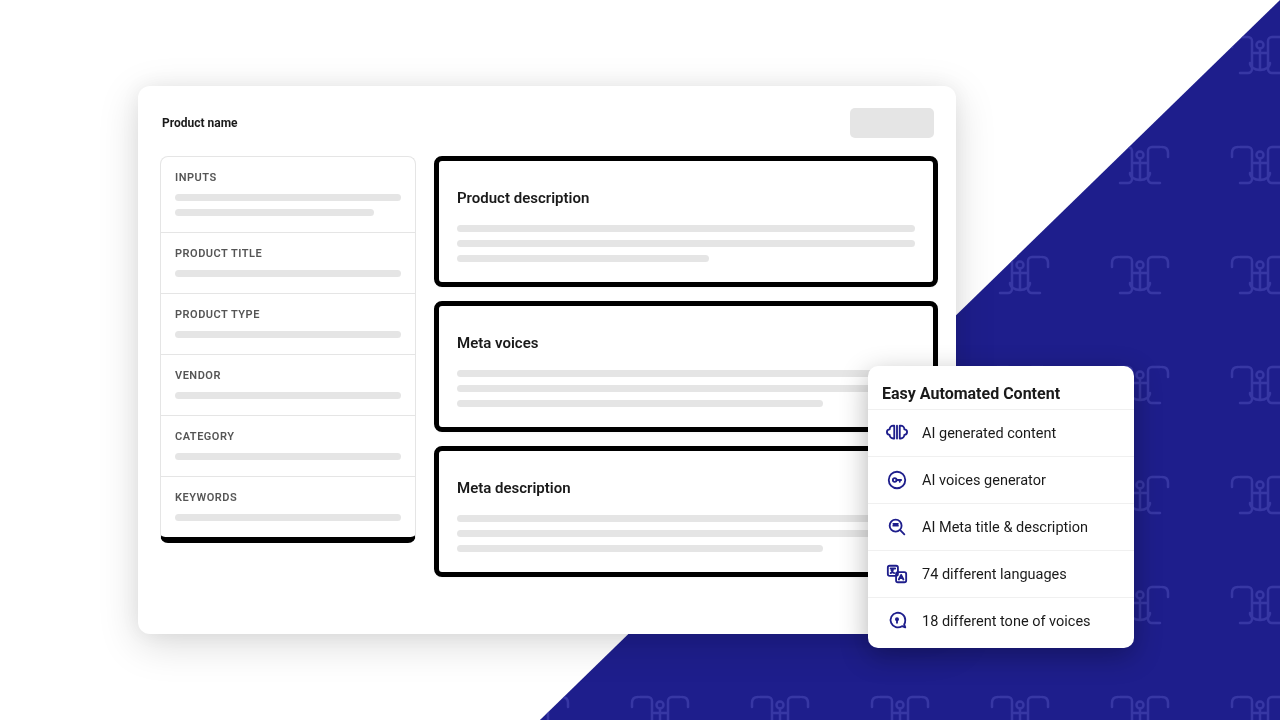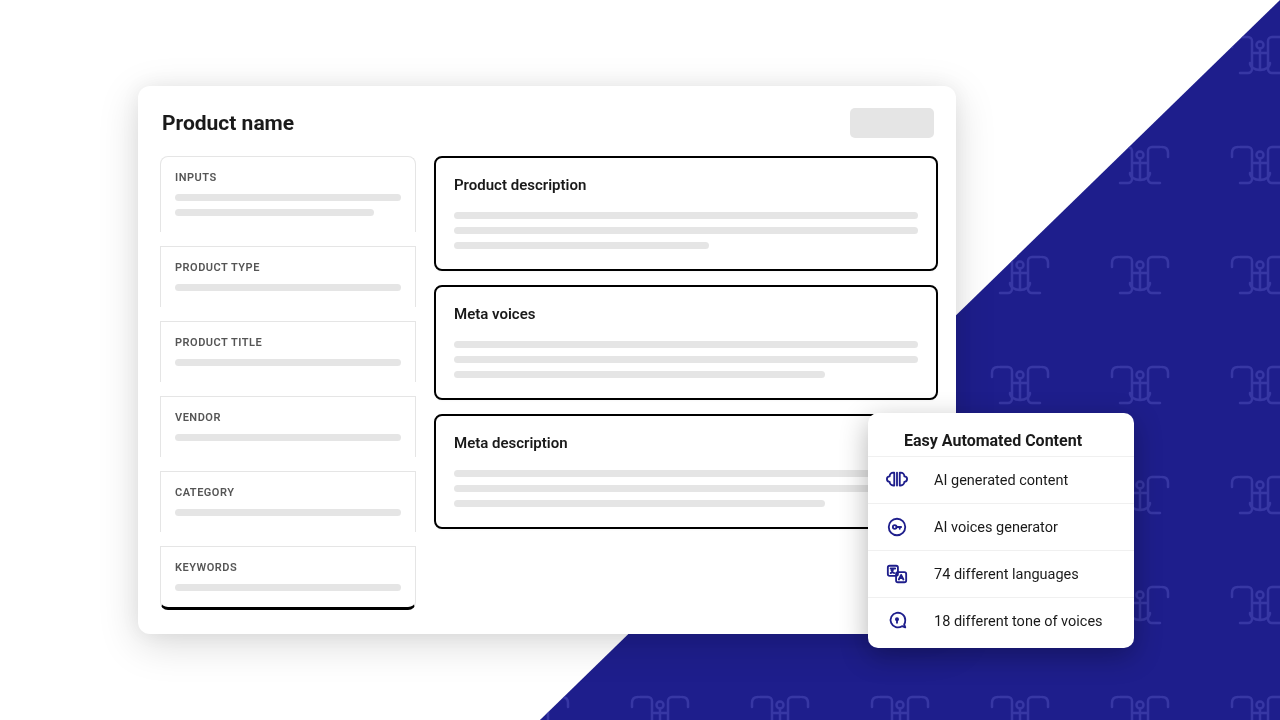--- a/index.html
+++ b/index.html
@@ -6,46 +6,46 @@
     html, body { width:1280px; height:720px; overflow:hidden; font-family: -apple-system, BlinkMacSystemFont, "Segoe UI", Roboto, Helvetica, Arial, sans-serif; }
     body { position:relative; background:#fff; }
 
     
     .bg-layer { position:absolute; inset:0; overflow:hidden; z-index:0; }
     .bg-layer svg { position:absolute; inset:0; width:1280px; height:720px; display:block; }
 
     
     .main-card { position:absolute; left:138px; top:86px; width:818px; height:548px; background:#fff; border-radius:12px; box-shadow:0 10px 40px rgba(0,0,0,0.15), 0 0 20px rgba(0,0,0,0.05); padding:22px 18px 22px 22px; z-index:2; }
     .main-header { display:flex; align-items:center; justify-content:space-between; margin-bottom:18px; padding:0 4px 0 2px; }
-    .main-title { font-size:21px; font-weight:700; color:#1a1a1a; }
+    .main-title { font-size:12px; font-weight:700; color:#1a1a1a; }
     .top-btn { width:84px; height:30px; background:#e5e5e5; border-radius:5px; }
 
     .content { display:flex; gap:18px; }
     .left-col { width:256px; }
     .right-col { flex:1; }
 
-    .sec { border:1px solid #e5e5e5; border-radius:8px; padding:14px 14px 16px; margin-bottom:14px; }
+    .sec { border:1px solid #e5e5e5; border-radius:8px; padding:14px 14px 16px; margin-bottom:0; }
     .left-col .sec { border-radius:0; border-bottom:none; }
     .left-col .sec:first-child { border-top-left-radius:8px; border-top-right-radius:8px; }
-    .left-col .sec:last-child { border-bottom-left-radius:8px; border-bottom-right-radius:8px; border-bottom:3px solid #000000; }
+    .left-col .sec:last-child { border-bottom-left-radius:8px; border-bottom-right-radius:8px; border-bottom:6px solid #000000; }
     .sec-label { font-size:11px; font-weight:600; letter-spacing:0.5px; color:#555; text-transform:uppercase; margin-bottom:10px; }
     .bar { height:7px; background:#e5e5e5; border-radius:4px; margin-top:8px; }
     .bar.w100 { width:100%; }
     .bar.w88 { width:88%; }
     .bar.w80 { width:80%; }
     .bar.w55 { width:55%; }
 
-    .right-col .card { border:2px solid #000000; border-radius:8px; padding:18px 18px 20px; margin-bottom:14px; box-shadow:0 1px 2px rgba(0,0,0,0.03); }
+    .right-col .card { border:5px solid #000000; border-radius:8px; padding:28px 18px 20px; margin-bottom:14px; box-shadow:0 1px 2px rgba(0,0,0,0.03); }
     .card-title { font-size:15px; font-weight:600; color:#1a1a1a; margin-bottom:18px; }
     .card .bar { height:7px; }
 
     
     .popup { position:absolute; right:146px; bottom:72px; width:266px; background:#fff; border-radius:10px; box-shadow:0 8px 28px rgba(0,0,0,0.30); z-index:3; padding:18px 0 4px; }
-    .popup-title { font-size:16px; font-weight:700; color:#1a1a1a; padding:0 36px 6px; }
-    .popup-item { display:flex; align-items:center; gap:26px; padding:12px 18px; font-size:14.5px; color:#1a1a1a; border-top:1px solid #f0f0f0; }
+    .popup-title { font-size:16px; font-weight:700; color:#1a1a1a; padding:0 14px 6px; }
+    .popup-item { display:flex; align-items:center; gap:14px; padding:12px 18px; font-size:14.5px; color:#1a1a1a; border-top:1px solid #f0f0f0; }
     .popup-item:first-of-type { border-top:none; }
     .popup-icon { width:22px; height:22px; flex:0 0 22px; color:#1e1e8c; }
   </style>
 </head>
 <body>
 
 <div class="bg-layer">
   <svg viewBox="0 0 1280 720">
     <defs>
       <pattern id="anchors" x="0" y="0" width="120" height="110" patternUnits="userSpaceOnUse">
@@ -68,25 +68,25 @@
     <div class="top-btn"></div>
   </div>
   <div class="content">
     <div class="left-col">
       <div class="sec">
         <div class="sec-label">INPUTS</div>
         <div class="bar w100"></div>
         <div class="bar w88"></div>
       </div>
       <div class="sec">
-        <div class="sec-label">PRODUCT TYPE</div>
+        <div class="sec-label">PRODUCT TITLE</div>
         <div class="bar w100"></div>
       </div>
       <div class="sec">
-        <div class="sec-label">PRODUCT TITLE</div>
+        <div class="sec-label">PRODUCT TYPE</div>
         <div class="bar w100"></div>
       </div>
       <div class="sec">
         <div class="sec-label">VENDOR</div>
         <div class="bar w100"></div>
       </div>
       <div class="sec">
         <div class="sec-label">CATEGORY</div>
         <div class="bar w100"></div>
       </div>
@@ -136,20 +136,30 @@
     <span class="popup-icon">
       <svg viewBox="0 0 24 24" fill="none" stroke="currentColor" stroke-width="2" stroke-linecap="round" stroke-linejoin="round">
           <circle cx="12" cy="12" r="9"></circle>
           <circle cx="9.5" cy="12" r="2"></circle>
           <path d="M11.5 12h5M15 12v2"></path>
         </svg>
     </span>
     <span>AI voices generator</span>
   </div>
 
+  <div class="popup-item">
+    <span class="popup-icon">
+      <svg viewBox="0 0 24 24" fill="none" stroke="currentColor" stroke-width="2" stroke-linecap="round" stroke-linejoin="round">
+          <circle cx="10.5" cy="10.5" r="6.5"></circle>
+          <path d="M20 20l-4.5-4.5"></path>
+          <path d="M8 10.5h5M8 8.5h5"></path>
+        </svg>
+    </span>
+    <span>AI Meta title &amp; description</span>
+  </div>
 
   <div class="popup-item">
     <span class="popup-icon">
       <svg viewBox="0 0 24 24" fill="none" stroke="currentColor" stroke-width="2" stroke-linecap="round" stroke-linejoin="round">
           <rect x="2" y="3" width="11" height="11" rx="2"></rect>
           <rect x="11" y="10" width="11" height="11" rx="2"></rect>
           <path d="M5 6h5M7.5 6v1c0 2-1 3.5-2.5 4M6 8c.5 1.3 1.5 2.5 3 3"></path>
           <path d="M14 18l2.5-5 2.5 5M15 16.5h3"></path>
         </svg>
     </span>

